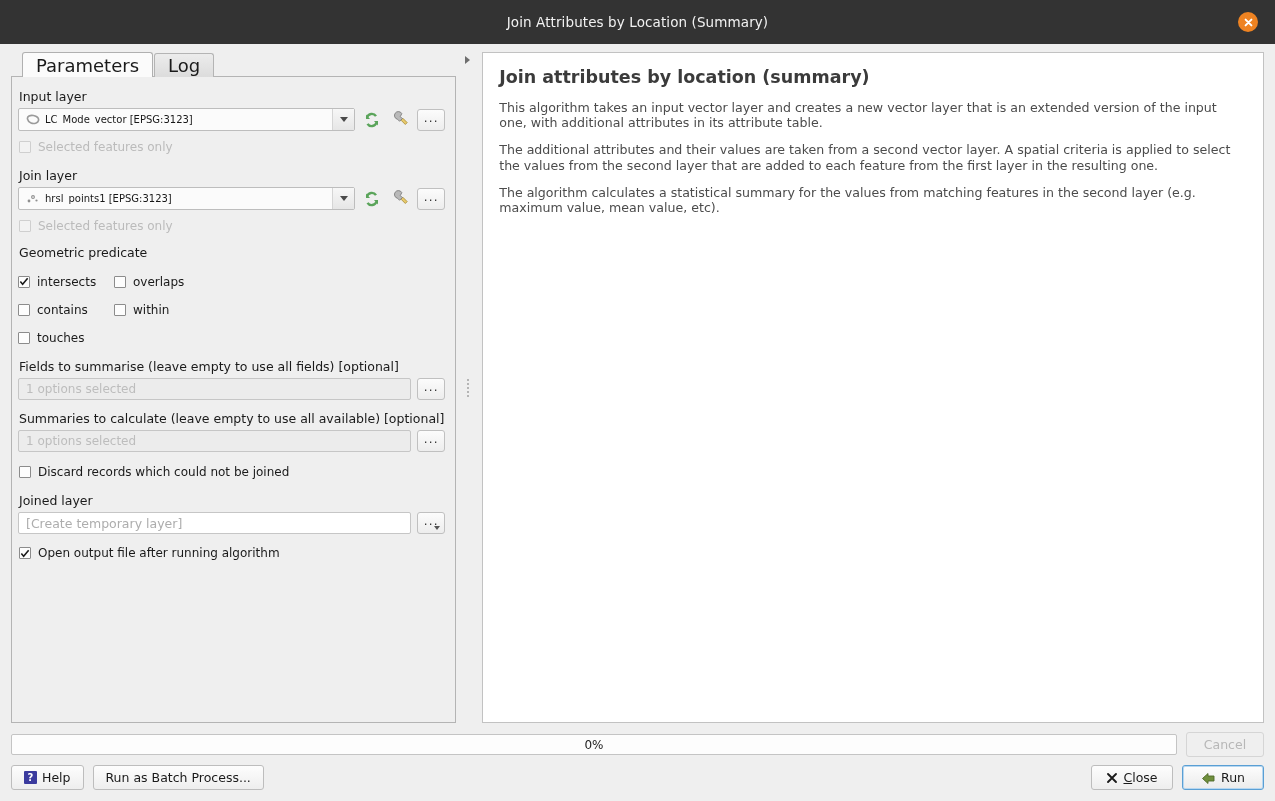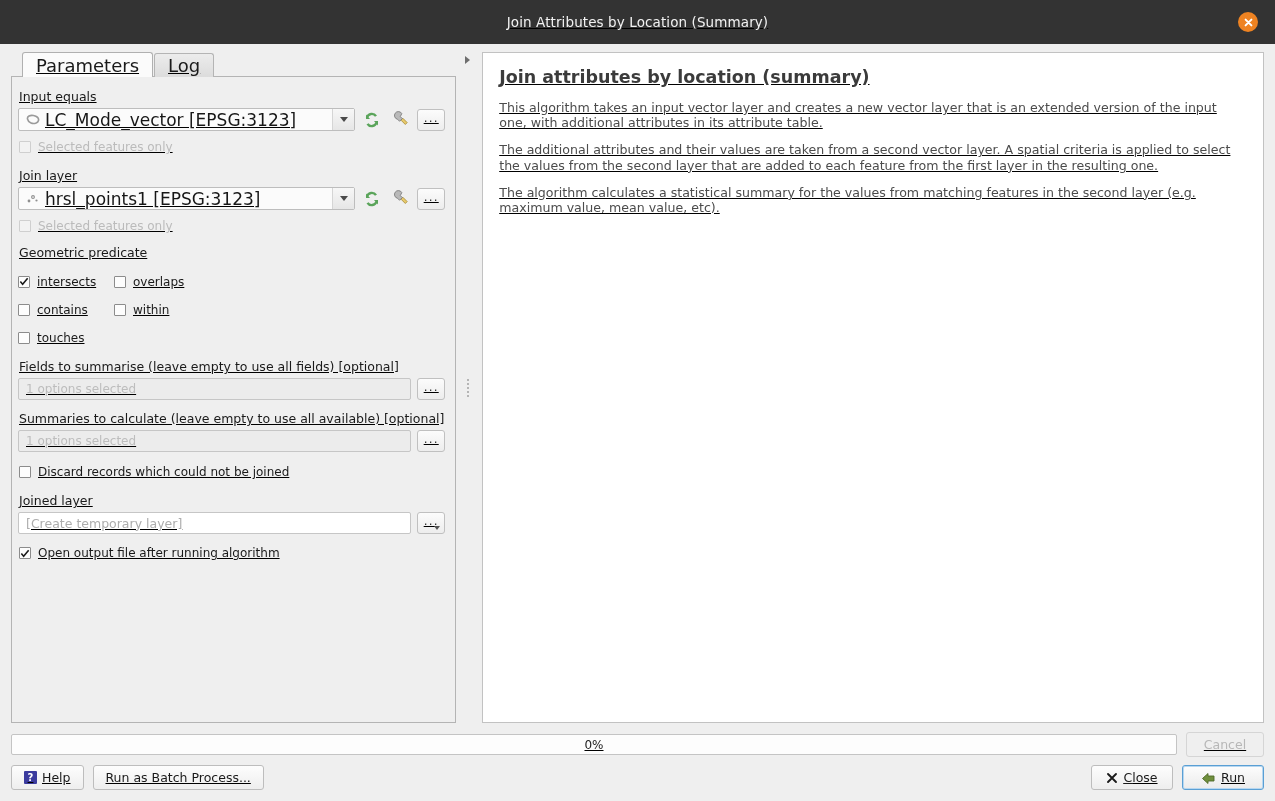--- a/index.html
+++ b/index.html
@@ -9,21 +9,20 @@
     background: #000;
     font-family: "DejaVu Sans", "Liberation Sans", sans-serif;
     font-size: 12px;
     overflow: hidden;
   }
   .window {
     width: 1275px; height: 801px;
     background: #ffffff;
     display: flex; flex-direction: column;
     position: relative;
-    text-decoration: underline;
   }
   
   .titlebar {
     height: 44px;
     background: #333333;
     color: #ffffff;
     display: flex; align-items: center; justify-content: center;
     position: relative;
     flex: 0 0 44px;
   }
@@ -111,21 +110,21 @@
     border: 1px solid #bdbdbd;
     border-radius: 2px;
     display: flex; align-items: center;
     padding: 0 0 0 7px;
     position: relative;
     cursor: pointer;
     min-width: 0;
   }
   .combo .layer-icon { flex: 0 0 auto; margin-right: 5px; display:flex; align-items:center; }
   .combo-text {
-    font-size: 17px; color: #171717;
+    font-size: 10px; color: #171717;
     white-space: nowrap; overflow: hidden; text-overflow: ellipsis;
   }
   .combo-arrow {
     margin-left: auto;
     width: 22px; height: 21px;
     display: flex; align-items: center; justify-content: center;
     border-left: 1px solid #d5d5d5;
     background: linear-gradient(#f7f7f7, #e6e6e6);
     flex: 0 0 auto;
   }
@@ -341,21 +340,21 @@
         <div class="tab active">
           <span>Parameters</span>
         </div>
         <div class="tab">
           <span>Log</span>
         </div>
       </div>
 
       <div class="tab-panel">
 
-        <div class="row-label">Input equals</div>
+        <div class="row-label">Input layer</div>
         <div class="field-row">
           <div class="combo">
             <span class="layer-icon">
               <svg width="14" height="11" viewBox="0 0 14 11">
                 <path d="M1.5 5 C1 2.5 4 0.8 7.5 1.5 C11 2.2 13 4 12.5 6.5 C12 9 8 10.2 5 9 C2.6 8 1.9 7 1.5 5 Z" fill="none" stroke="#9a9a9a" stroke-width="1.6"></path>
               </svg>
             </span>
             <span class="combo-text">LC_Mode_vector [EPSG:3123]</span>
             <span class="combo-arrow">
                 <i class="tri-down"></i>

